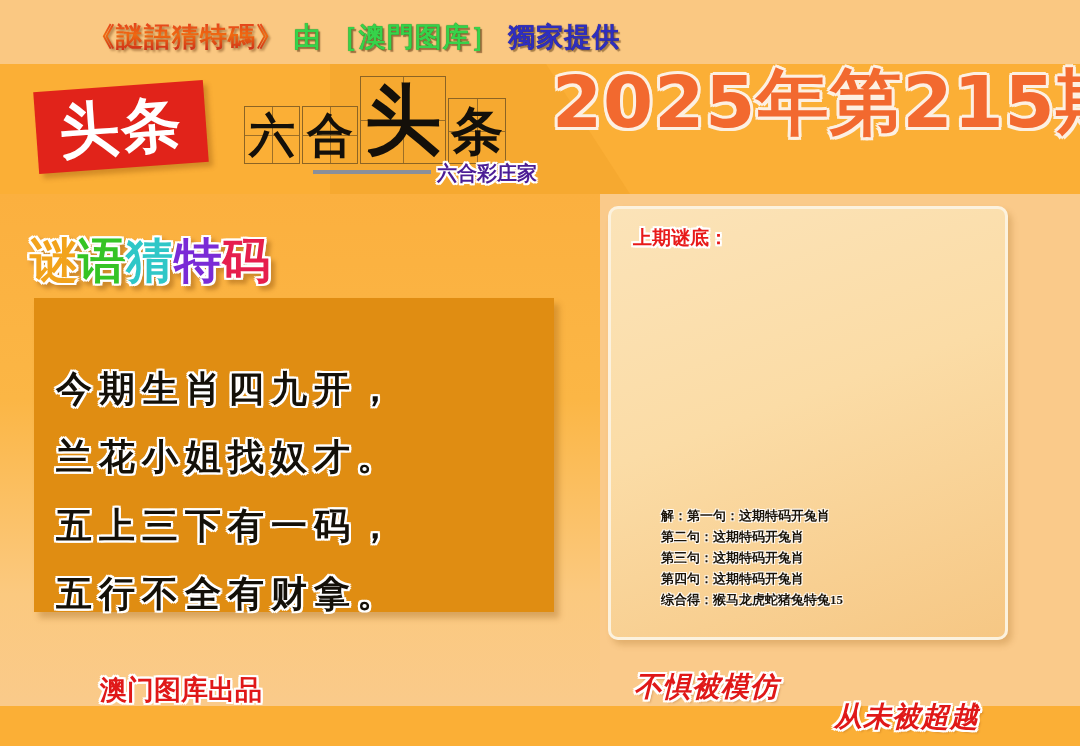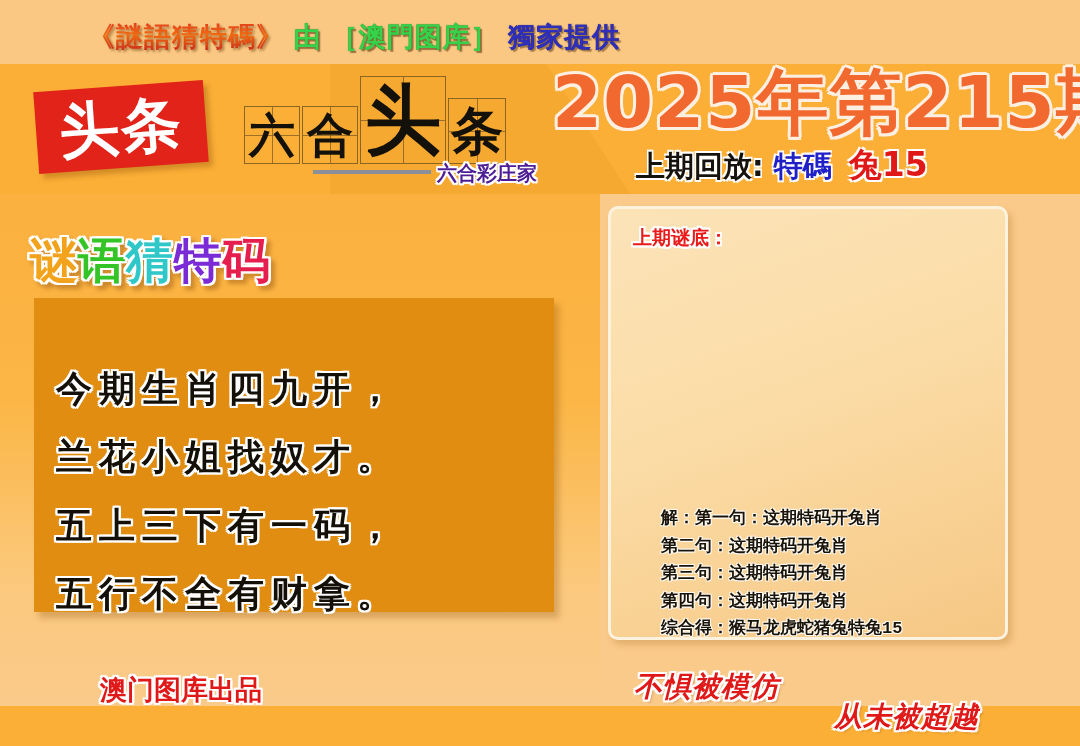--- a/index.html
+++ b/index.html
@@ -232,22 +232,22 @@
     letter-spacing: 3px; white-space: nowrap;
     line-height: 1.6;
     text-shadow: -2px -2px 0 #fff, 2px -2px 0 #fff,
                  -2px 2px 0 #fff, 2px 2px 0 #fff,
                  0 -2.2px 0 #fff, 0 2.2px 0 #fff, -2.2px 0 0 #fff, 2.2px 0 0 #fff;
   }
   .explain {
     position: absolute; left: 22px; top: 296px; right: 8px;
   }
   .explain div {
-    font-size: 17px; color: #1A1308; font-weight: bold;
-    font-family: Liberation Mono, monospace;
+    font-size: 13px; color: #1A1308; font-weight: bold;
+    font-family: Liberation Serif, serif;
     line-height: 1.62; white-space: nowrap;
     text-shadow: -1px -1px 0 rgba(255,255,255,.85), 1px -1px 0 rgba(255,255,255,.85),
                  -1px 1px 0 rgba(255,255,255,.85), 1px 1px 0 rgba(255,255,255,.85);
     padding-left: 28px;
   }
 
   
   .footer-brand {
     position: absolute; left: 100px; top: 672px;
     font-size: 27px; font-weight: bold; color: #E01818;
@@ -306,25 +306,20 @@
     <div class="gcell gc-mid">
       <span>条</span>
     </div>
   </div>
 
   <div class="sub-rule"></div>
   <div class="sub-brand">六合彩庄家</div>
 
   <div class="issue-title">2025年第215期</div>
 
-  <div class="replay-row">
-    <span class="rp-black">上期回放:</span>
-    <span class="rp-blue">特碼</span>
-    <span class="rp-red">兔15</span>
-  </div>
 
   <div class="rainbow-title">
     <i class="rb1">谜</i><i class="rb2">语</i><i class="rb3">猜</i><i class="rb4">特</i><i class="rb5">码</i>
   </div>
 
   <div class="card-left">
     <div class="verses">
       <div class="verse-black">今期生肖四九开，</div>
       <div class="verse-black">兰花小姐找奴才。</div>
       <div class="verse-black">五上三下有一码，</div>

